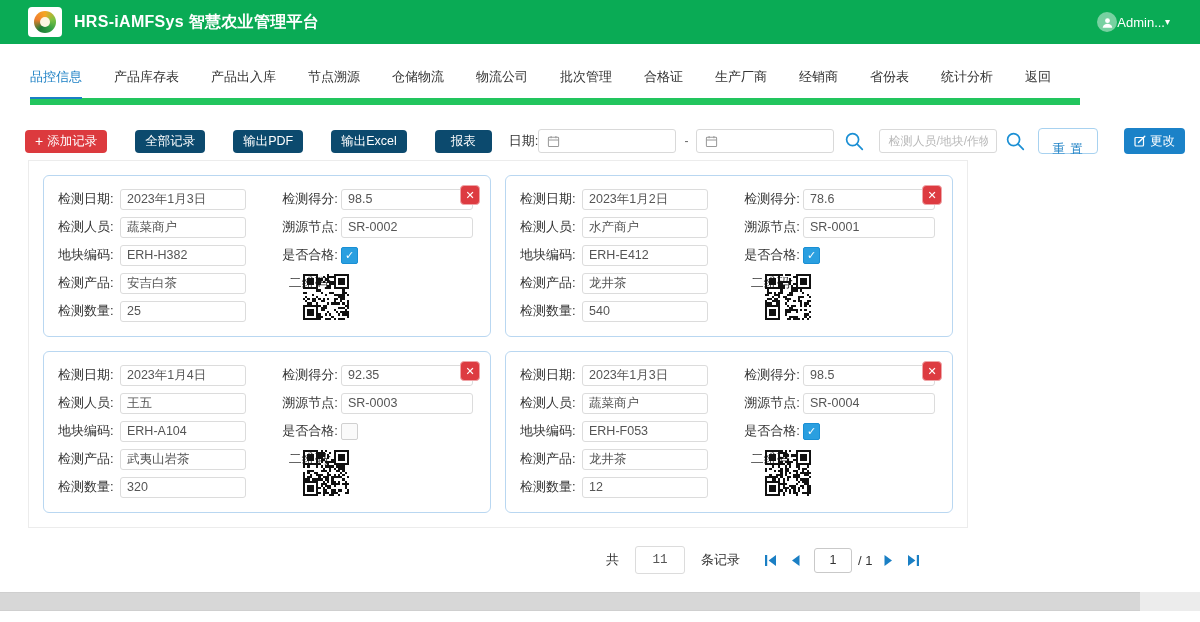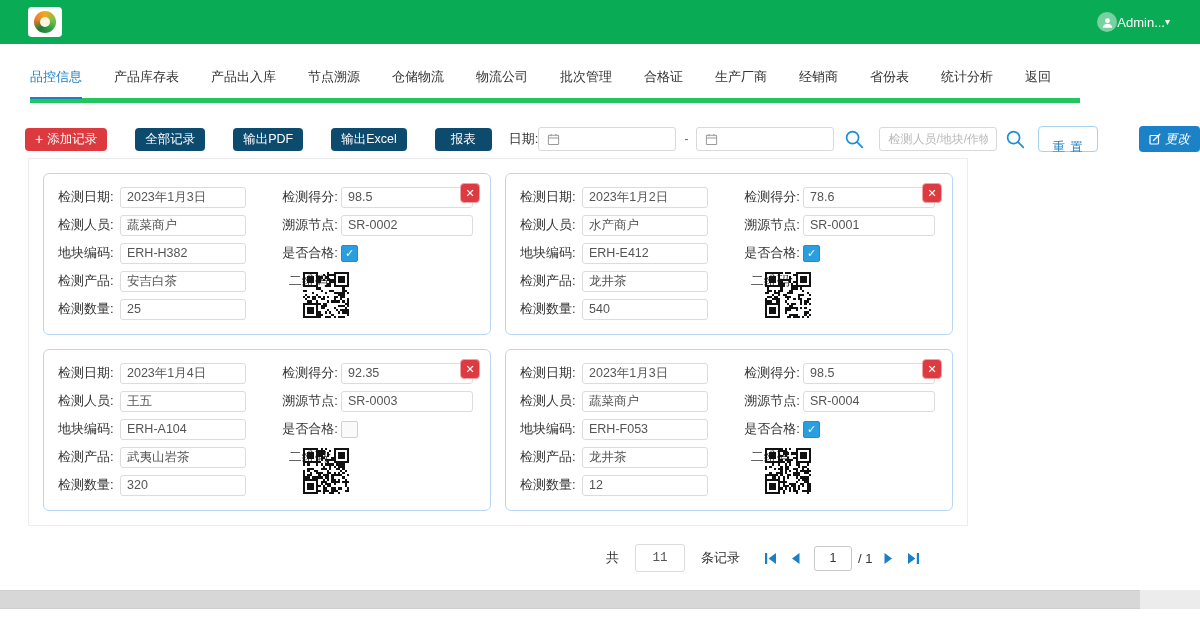--- a/index.html
+++ b/index.html
@@ -14,40 +14,40 @@
   .logo-circle{width:22px;height:22px;border-radius:50%;background:conic-gradient(#f5a623,#7ec242,#2e9e44,#1f7a36,#f07f2e,#f5a623);position:relative;}
   .logo-circle:after{content:"";position:absolute;left:6px;top:6px;width:10px;height:10px;border-radius:50%;background:#fdf6e3;}
   .app-title{font-size:16px;font-weight:bold;letter-spacing:.3px;white-space:nowrap;}
   .main-nav{display:flex;gap:30px;margin-left:16px;font-size:13px;}
   .nav-item{cursor:pointer;white-space:nowrap;opacity:.96;}
   .nav-item.active{font-weight:bold;opacity:1;}
   .user-area{margin-left:auto;display:flex;align-items:center;gap:0;font-size:13px;}
   .avatar{width:20px;height:20px;border-radius:50%;background:rgba(255,255,255,.45);display:flex;align-items:center;justify-content:center;}
   .caret{font-size:10px;line-height:1;}
   
-  .tabbar{margin:24px 30px 0 30px;width:1050px;border-bottom:5px solid #22c55e;display:flex;gap:32px;}
+  .tabbar{margin:24px 30px 0 30px;width:1050px;border-bottom:7px solid #22c55e;display:flex;gap:32px;}
   .tab{font-size:13px;color:#333;padding-bottom:11px;cursor:pointer;white-space:nowrap;}
   .tab.active{color:#1a7fc4;border-bottom:2px solid #1a7fc4;margin-bottom:-1px;}
   
   .toolbar{margin:23px 0 0 25px;display:flex;align-items:center;}
   .btn{border:none;border-radius:4px;font-size:12.5px;font-family:inherit;height:23px;padding:0 10px;cursor:pointer;display:flex;align-items:center;gap:4px;color:#fff;}
   .btn-danger{background:#dc3a3e;margin-right:28px;}
   .btn-blue{background:#0c4a6e;margin-right:28px;}
   .btn-report{padding:0 16px;margin-right:17px;}
   .plus{font-size:14px;line-height:1;}
   .date-label{font-size:13px;color:#333;white-space:nowrap;}
   .date-input{width:138px;height:24px;border:1px solid #d9d9d9;border-radius:3px;display:flex;align-items:center;padding-left:8px;box-sizing:border-box;background:#fff;}
   .date-input input{border:none;outline:none;width:100px;font-size:12px;margin-left:6px;font-family:inherit;}
   .date-sep{margin:0 8px;color:#666;font-size:12px;}
   .search-icon{margin:0 14px 0 10px;cursor:pointer;display:flex;}
   .search-icon.second{margin:0 12px 0 8px;}
   .search-input{width:118px;height:24px;border:1px solid #d9d9d9;border-radius:3px;font-size:12px;padding:0 8px;box-sizing:border-box;color:#555;outline:none;font-family:inherit;}
   .search-input::placeholder{color:#b9b9b9;}
   .btn-reset{background:#fff;border:1px solid #a8d2f0;color:#1a7fc4;border-radius:4px;height:26px;padding:12px 13px;font-size:12.5px;font-family:inherit;cursor:pointer;letter-spacing:1px;}
-  .btn-update{margin-left:41px;height:26px;background:#1b82c8;border-radius:4px;font-style:italic;}
+  .btn-update{margin-left:26px;height:26px;background:#1b82c8;border-radius:4px;}
   
   .records-wrap{margin:6px 0 0 28px;width:940px;box-sizing:border-box;border:1px solid #ececec;padding:14px;display:grid;grid-template-columns:1fr 1fr;gap:14px;background:#fff;}
   .card{position:relative;border:1px solid #b9d7f1;border-radius:6px;background:#fff;height:162px;box-sizing:border-box;padding:13px 12px 10px 14px;}
   .row{display:flex;align-items:center;margin-bottom:8px;height:20px;}
   .lbl{font-size:13px;color:#333;width:62px;flex:none;white-space:nowrap;}
   .lbl.l2{margin-left:33px;width:62px;text-align:center;}
   .inp{width:112px;height:19px;border:1px solid #dcdcdc;border-radius:3px;font-size:12.5px;color:#555;padding:0 6px;box-sizing:content-box;outline:none;font-family:inherit;background:#fff;flex:none;}
   .inp.i2{width:118px;}
   .checkbox{width:15px;height:15px;border:1px solid #d0d0d0;border-radius:2px;background:#fafafa;display:flex;align-items:center;justify-content:center;cursor:pointer;}
   .checkbox .check{display:none;color:#fff;font-size:11px;line-height:1;}
@@ -66,20 +66,21 @@
   .hscroll{margin-top:18px;width:1200px;height:19px;background:#ececec;}
   .hscroll-thumb{width:1140px;height:19px;background:#d7d7d7;border-top:1px solid #cfcfcf;border-bottom:1px solid #cfcfcf;box-sizing:border-box;}
 </style>
 </head>
 <body>
 
 <div class="topbar">
   <div class="logo-box">
     <span class="logo-circle"></span>
   </div>
+  <div class="app-title">HRS-iAMFSys 智慧农业管理平台</div>
   <div class="user-area">
     <span class="avatar">
       <svg width="13" height="13" viewBox="0 0 14 14">
           <circle cx="7" cy="5" r="2.6" fill="#ffffff"></circle>
           <path d="M1.8 12.6c.5-3 2.8-4.2 5.2-4.2s4.7 1.2 5.2 4.2z" fill="#ffffff"></path>
         </svg>
     </span>
     <span>Admin...</span>
     <span class="caret">▾</span>
   </div>

